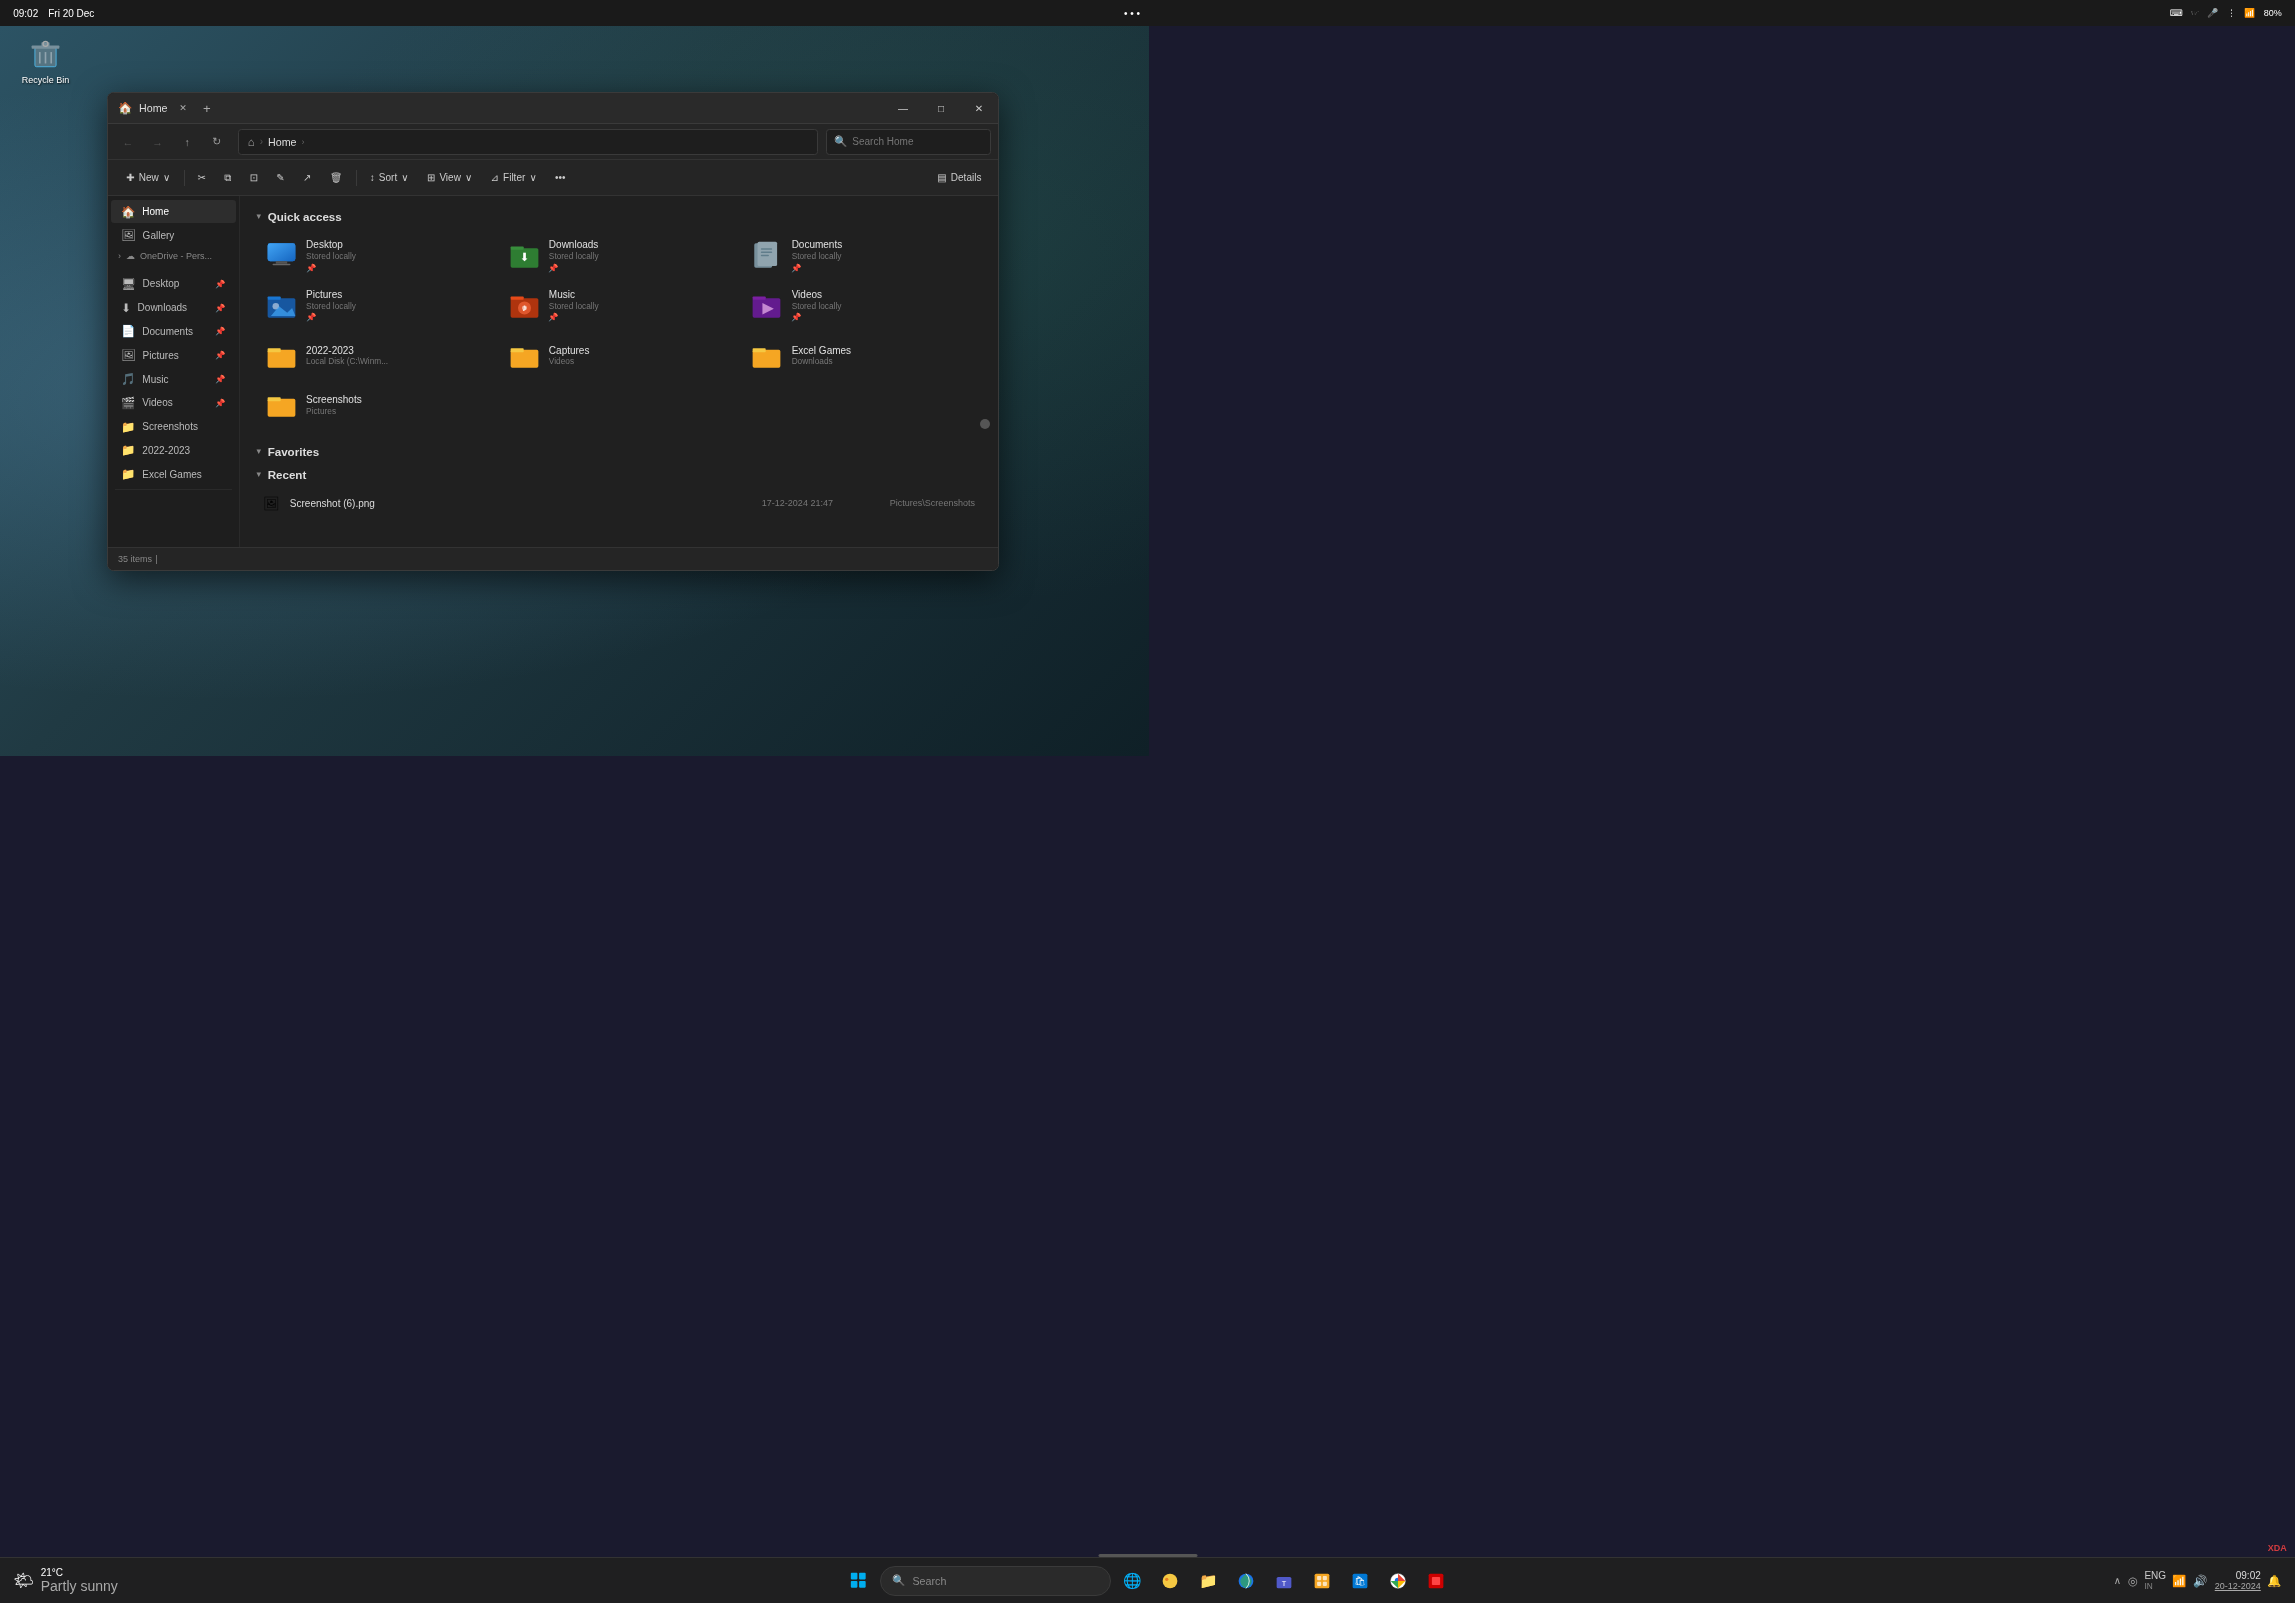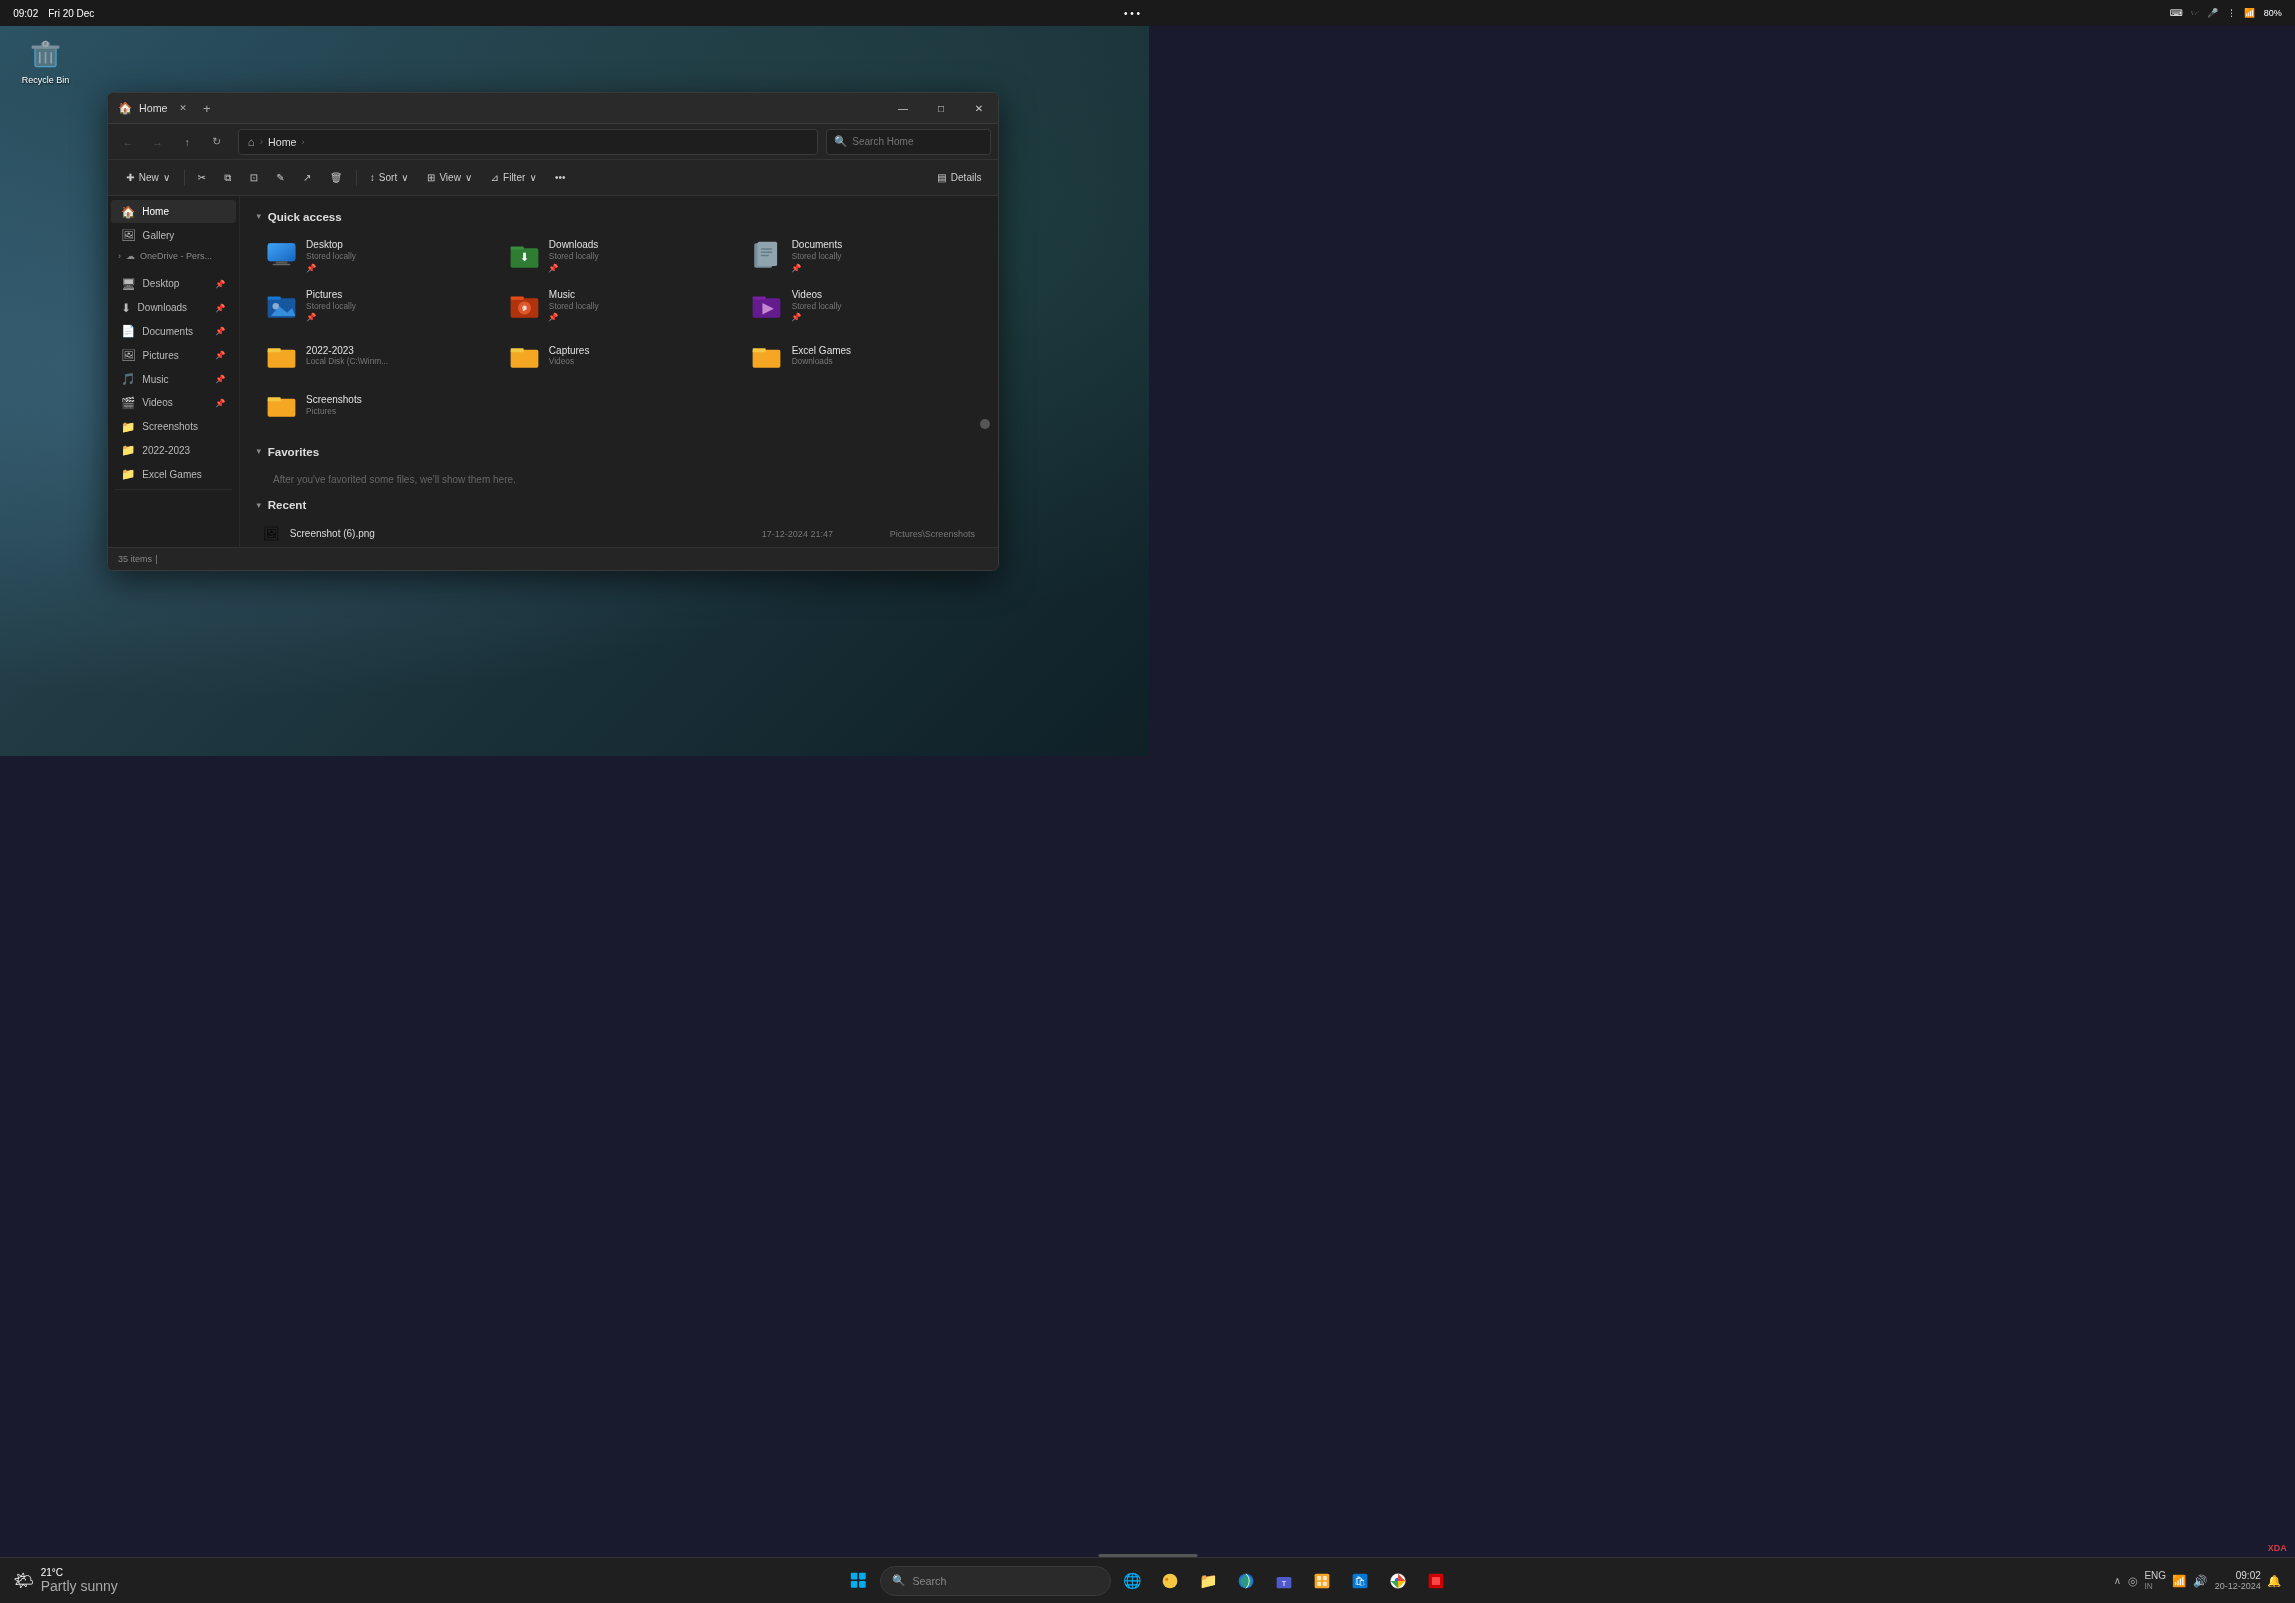--- a/index.html
+++ b/index.html
@@ -699,21 +699,20 @@
               <span class="qa-sub">Pictures</span>
             </div>
           </div>
 
         </div>
 
         <div class="section-header">
           <span class="section-chevron">▾</span>
           <span class="section-title">Favorites</span>
         </div>
-        <div class="section-empty">After you've favorited some files, we'll show them here.</div>
 
         <div class="section-header">
           <span class="section-chevron">▾</span>
           <span class="section-title">Recent</span>
         </div>
 
         <div class="recent-item">
           <span class="recent-icon">🖼</span>
           <span class="recent-name">Screenshot (6).png</span>
           <span class="recent-date">17-12-2024 21:47</span>
@@ -815,21 +814,21 @@
     <div class="sys-tray">
       <span>
         <div style="font-size:10px;color:#ccc;">ENG</div>
         <div style="font-size:8.3px;color:#888;">IN</div>
       </span>
     </div>
     <span style="font-size:11.6px;color:#ccc;">📶</span>
     <span style="font-size:11.6px;color:#ccc;">🔊</span>
     <div class="tray-time">
       <div style="color:#ddd;font-size:10px;">09:02</div>
-      <div style="color:#aaa;font-size:9px;">20-12-2024</div>
+      <div style="color:#aaa;font-size:9px;text-decoration:underline;">20-12-2024</div>
     </div>
     <span style="font-size:11.6px;color:#ccc;">🔔</span>
   </div>
 </div>
 
 <div class="xda-watermark">XDA</div>
 
 <div style="position:fixed;bottom:46px;left:50%;transform:translateX(-50%);width:99px;height:3.3px;background:#555;border-radius:1.7px;"></div>
 
 

